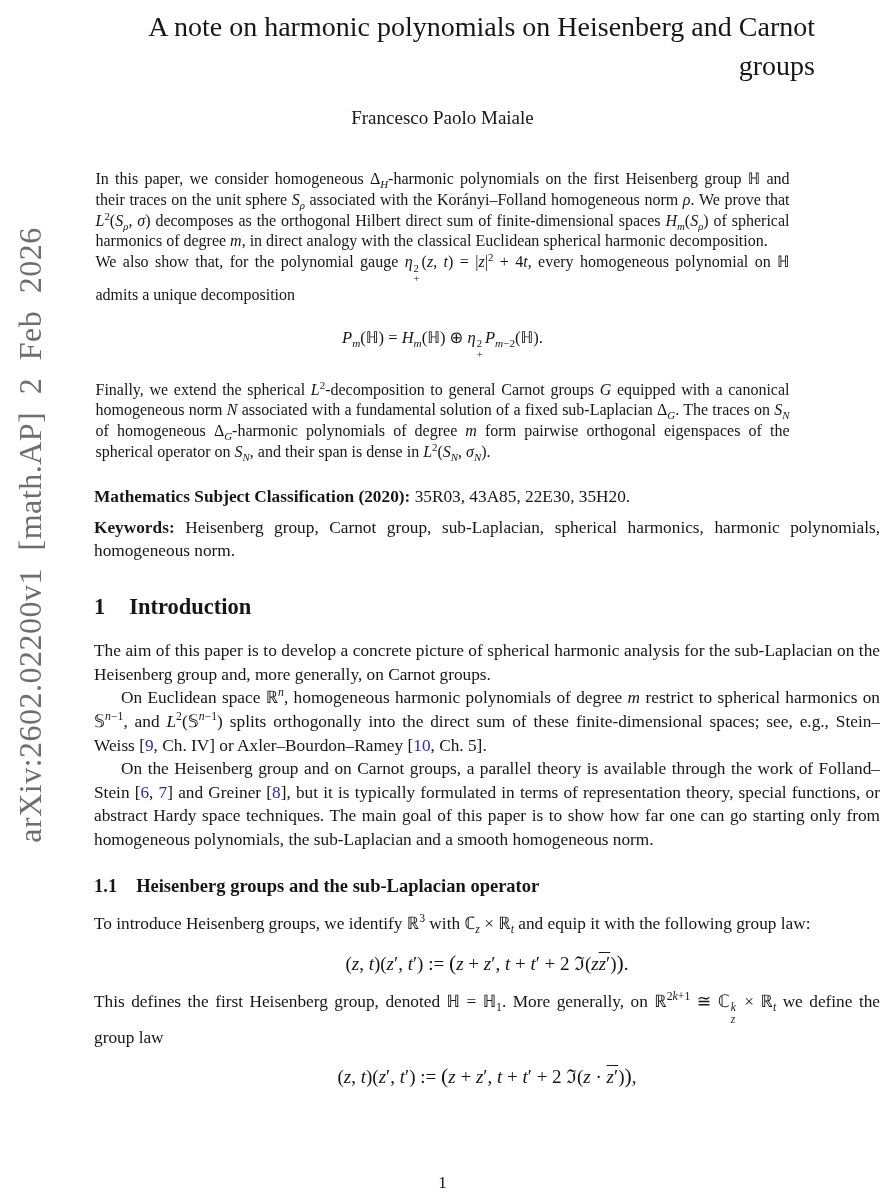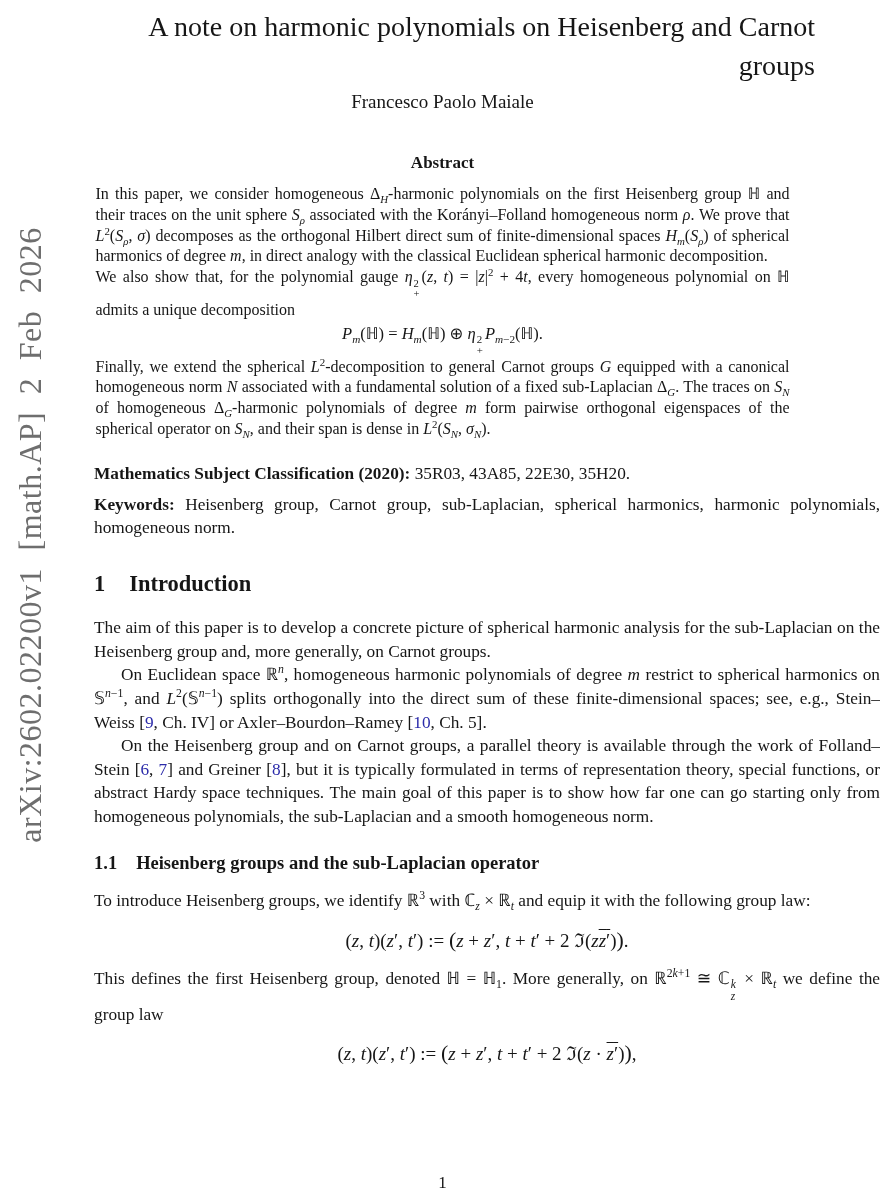--- a/index.html
+++ b/index.html
@@ -23,21 +23,21 @@
     letter-spacing:0.5px;
   }
   .title{
     margin:8px auto 0;
     width:745px;
     text-align:right;
     font-size:28px;
     line-height:1.38;
   }
   .author{
-    margin-top:6px;
+    margin-top:22px;
     text-align:center;
     font-size:19px;
   }
   .abstract{
     width:694px;
     margin:40px auto 0;
   }
   .abstract-heading{
     text-align:center;
     font-weight:bold;
@@ -45,21 +45,21 @@
     margin-bottom:11px;
   }
   .abs-par{
     font-size:16px;
     line-height:1.295;
     text-align:justify;
     margin:0;
   }
   .equation{
     text-align:center;
-    margin:0 0;
+    margin:19px 0;
   }
   .eq-abs{font-size:16.5px;}
   .main{
     margin-left:94px;
     width:786px;
   }
   .msc{
     margin-top:23px;
     font-size:17.3px;
     line-height:1.35;
@@ -116,21 +116,20 @@
 
 <div class="page">
 
   <div class="watermark">arXiv:2602.02200v1 [math.AP] 2 Feb 2026</div>
 
   <div class="title">A note on harmonic polynomials on Heisenberg and Carnot groups</div>
 
   <div class="author">Francesco Paolo Maiale</div>
 
   <div class="abstract">
-    <div class="abstract-heading">Abstract</div>
     <p class="abs-par">In this paper, we consider homogeneous Δ<sub><i>H</i></sub>-harmonic polynomials on the first Heisenberg group ℍ and their traces on the unit sphere <i>S</i><sub><i>ρ</i></sub> associated with the Korányi–Folland homogeneous norm <i>ρ</i>. We prove that <i>L</i><sup>2</sup>(<i>S</i><sub><i>ρ</i></sub>, <i>σ</i>) decomposes as the orthogonal Hilbert direct sum of finite-dimensional spaces <i>H</i><sub><i>m</i></sub>(<i>S</i><sub><i>ρ</i></sub>) of spherical harmonics of degree <i>m</i>, in direct analogy with the classical Euclidean spherical harmonic decomposition.</p>
     <p class="abs-par">We also show that, for the polynomial gauge <i>η</i><span class="ss">
           <span>2</span>
           <span>+</span>
         </span>(<i>z</i>, <i>t</i>) = |<i>z</i>|<sup>2</sup> + 4<i>t</i>, every homogeneous polynomial on ℍ admits a unique decomposition</p>
     <div class="equation eq-abs"><i>P</i><sub><i>m</i></sub>(ℍ) = <i>H</i><sub><i>m</i></sub>(ℍ) ⊕ <i>η</i><span class="ss">
           <span>2</span>
           <span>+</span>
         </span><i>P</i><sub><i>m</i>−2</sub>(ℍ).</div>
     <p class="abs-par">Finally, we extend the spherical <i>L</i><sup>2</sup>-decomposition to general Carnot groups <i>G</i> equipped with a canonical homogeneous norm <i>N</i> associated with a fundamental solution of a fixed sub-Laplacian Δ<sub><i>G</i></sub>. The traces on <i>S</i><sub><i>N</i></sub> of homogeneous Δ<sub><i>G</i></sub>-harmonic polynomials of degree <i>m</i> form pairwise orthogonal eigenspaces of the spherical operator on <i>S</i><sub><i>N</i></sub>, and their span is dense in <i>L</i><sup>2</sup>(<i>S</i><sub><i>N</i></sub>, <i>σ</i><sub><i>N</i></sub>).</p>

